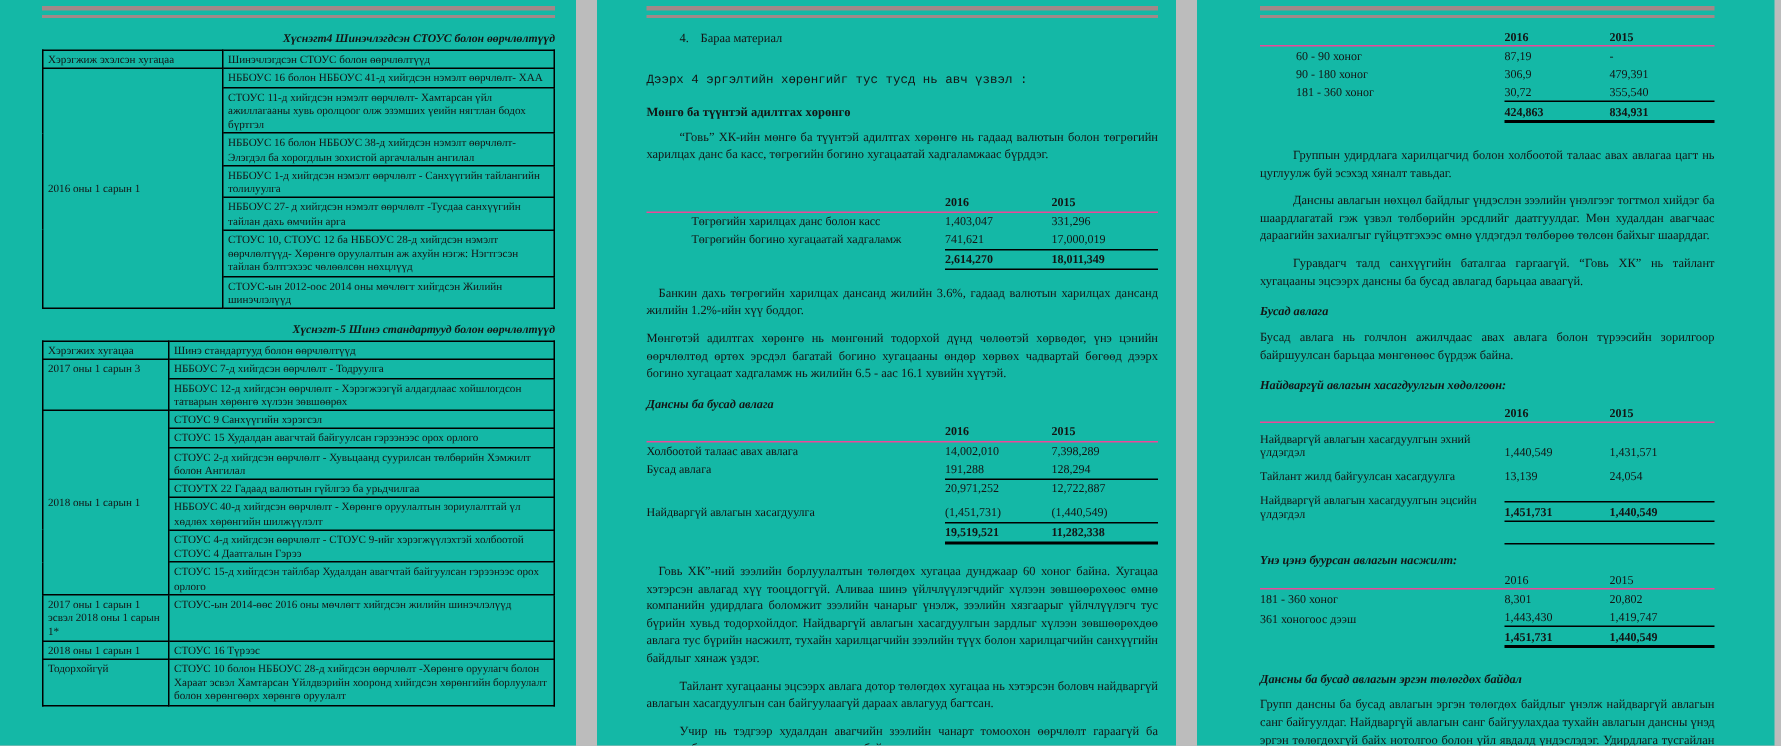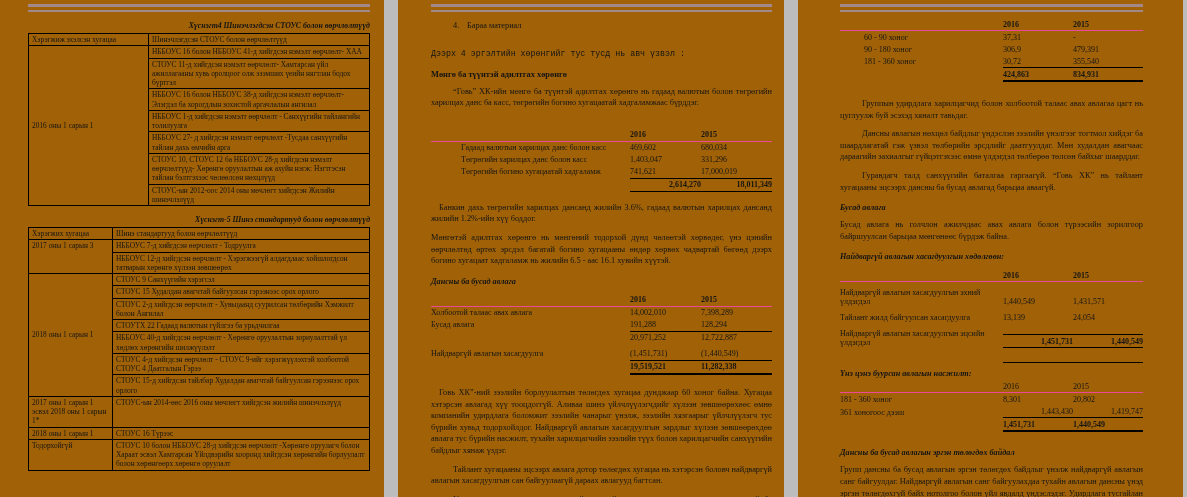--- a/index.html
+++ b/index.html
@@ -4,21 +4,21 @@
 <style>
   * { box-sizing: border-box; margin:0; padding:0; }
   html,body { width:1187px; height:497px; }
   body {
     background:#bcbcbc;
     font-family:"Liberation Serif","DejaVu Serif",serif;
     color:#141414;
     position:relative;
     overflow:hidden;
   }
-  .page { position:absolute; top:0; height:497px; background:#a16207; overflow:hidden; }
+  .page { position:absolute; top:0; height:497px; background:#14b8a6; overflow:hidden; }
   .page-p1 { left:0;   width:384px; }
   .page-p2 { left:398px; width:386px; }
   .page-p3 { left:798px; width:385px; }
   .inner { height:100%; }
   .page-p1 .inner { padding:4px 14px 0 28px; }
   .page-p2 .inner { padding:4px 12px 0 33px; }
   .page-p3 .inner { padding:4px 40px 0 42px; }
 
   .hdr-rule { height:8px; border-top:3px solid #a28888; border-bottom:2px solid #a28888; }
 
@@ -45,21 +45,21 @@
   .ft-row { display:flex; align-items:flex-end; }
   .ft-label { flex:1; padding:1.5px 0; }
   .ft-vals { display:flex; }
   .ft-v { padding:1.5px 0; }
   .page-p2 .ft-vals { width:142px; } .page-p2 .ft-v { width:71px; }
   .page-p3 .ft-vals { width:140px; } .page-p3 .ft-v { width:70px; }
   .ft-head { border-bottom:1px solid #ec4899; }
   .ft-head .ft-v { font-weight:bold; }
   .ft-head.plain .ft-v { font-weight:normal; }
   .rule-top { border-top:1px solid #000; }
-  .rule-bottom { border-bottom:1px solid #000;text-align:right; }
+  .rule-bottom { border-bottom:1px solid #000; }
   .rule-bottom-thick { border-bottom:2px solid #000; }
   .bold { font-weight:bold; }
   .lbl-indent { padding-left:30px; }
   .lbl-indent-sm { padding-left:24px; }
   .vals-rule { width:140px; margin-left:auto; border-top:1px solid #000; margin-top:14px; }
   .loose .ft-row { margin-bottom:4px; }
 </style>
 </head>
 <body>
 
@@ -173,27 +173,20 @@
 
     <div class="ft" style="margin-top:20px;">
       <div class="ft-row ft-head">
         <div class="ft-label"></div>
         <div class="ft-vals">
           <div class="ft-v">2016</div>
           <div class="ft-v">2015</div>
         </div>
       </div>
       <div class="ft-row">
-        <div class="ft-label lbl-indent">Гадаад валютын харилцах данс болон касс</div>
-        <div class="ft-vals">
-          <div class="ft-v">469,602</div>
-          <div class="ft-v">680,034</div>
-        </div>
-      </div>
-      <div class="ft-row">
         <div class="ft-label lbl-indent">Төгрөгийн харилцах данс болон касс</div>
         <div class="ft-vals">
           <div class="ft-v">1,403,047</div>
           <div class="ft-v">331,296</div>
         </div>
       </div>
       <div class="ft-row">
         <div class="ft-label lbl-indent">Төгрөгийн богино хугацаатай хадгаламж</div>
         <div class="ft-vals">
           <div class="ft-v">741,621</div>
@@ -274,21 +267,21 @@
       <div class="ft-row ft-head">
         <div class="ft-label"></div>
         <div class="ft-vals">
           <div class="ft-v">2016</div>
           <div class="ft-v">2015</div>
         </div>
       </div>
       <div class="ft-row">
         <div class="ft-label lbl-indent-sm">60 - 90 хоног</div>
         <div class="ft-vals">
-          <div class="ft-v">37,31</div>
+          <div class="ft-v">87,19</div>
           <div class="ft-v">-</div>
         </div>
       </div>
       <div class="ft-row">
         <div class="ft-label lbl-indent-sm">90 - 180 хоног</div>
         <div class="ft-vals">
           <div class="ft-v">306,9</div>
           <div class="ft-v">479,391</div>
         </div>
       </div>

